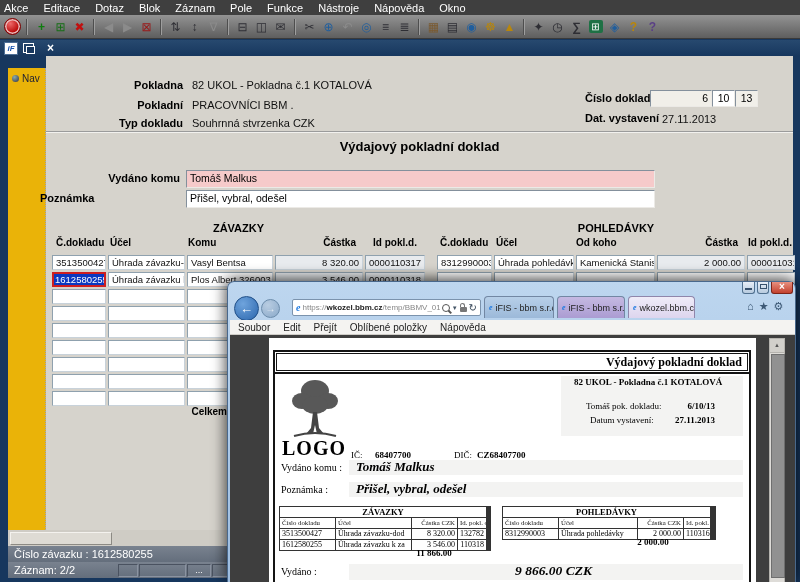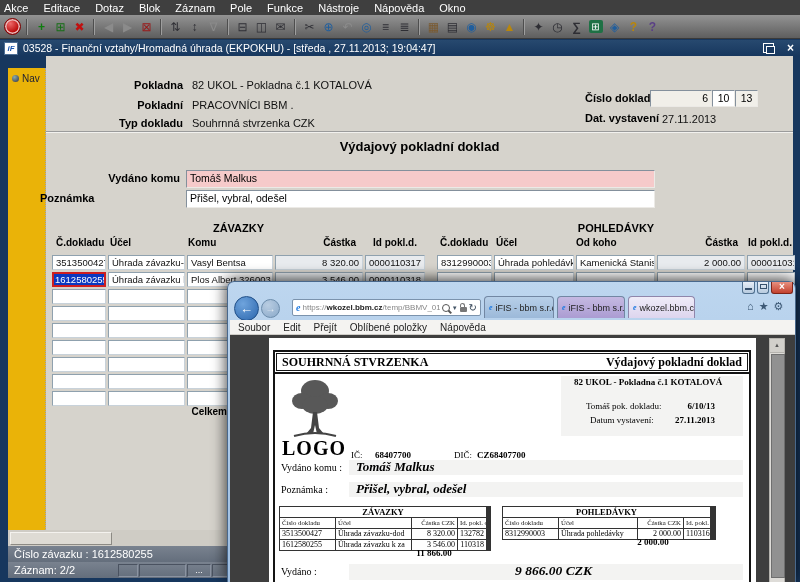--- a/index.html
+++ b/index.html
@@ -194,21 +194,20 @@
     <span class="tico">
         <span class="ic-excel">⊞</span>
       </span>
     <span class="tico c-blue">◈</span>
     <span class="tico c-gold" style="font-weight:bold">?</span>
     <span class="tico c-purple">?</span>
   </div>
 
   <div class="abs titlebar">
     <span class="tb-logo">iF</span>
-    <span class="tb-title">03528 - Finanční vztahy/Hromadná úhrada (EKPOKHU) - [středa , 27.11.2013; 19:04:47]</span>
     <span class="tb-restore"></span>
     <span class="tb-close">×</span>
   </div>
 
   <div class="abs sidebar">
     <div class="navchip">
       <span class="navdot"></span>
       <span>Nav</span>
     </div>
   </div>
@@ -389,21 +388,20 @@
       <span>Oblíbené položky</span>
       <span>Nápověda</span>
     </div>
 
     <div class="bcontent">
       <div class="page">
         <div class="docframe"></div>
 
         <div class="dochdr">
           <div class="dochdr-in">
-            <span class="dh-left">SOUHRNNÁ STVRZENKA</span>
             <span class="dh-right">Výdajový pokladní doklad</span>
           </div>
         </div>
 
         <div class="shade" style="left:292px;top:38px;width:182px;height:60px;"></div>
 
         <svg class="abs" style="left:20px;top:40px;" width="52" height="60" viewBox="0 0 52 60">
           <ellipse cx="26" cy="13" rx="14" ry="11" fill="#585858"></ellipse>
           <ellipse cx="13" cy="23" rx="10" ry="8" fill="#585858"></ellipse>
           <ellipse cx="39" cy="23" rx="10" ry="8" fill="#585858"></ellipse>

